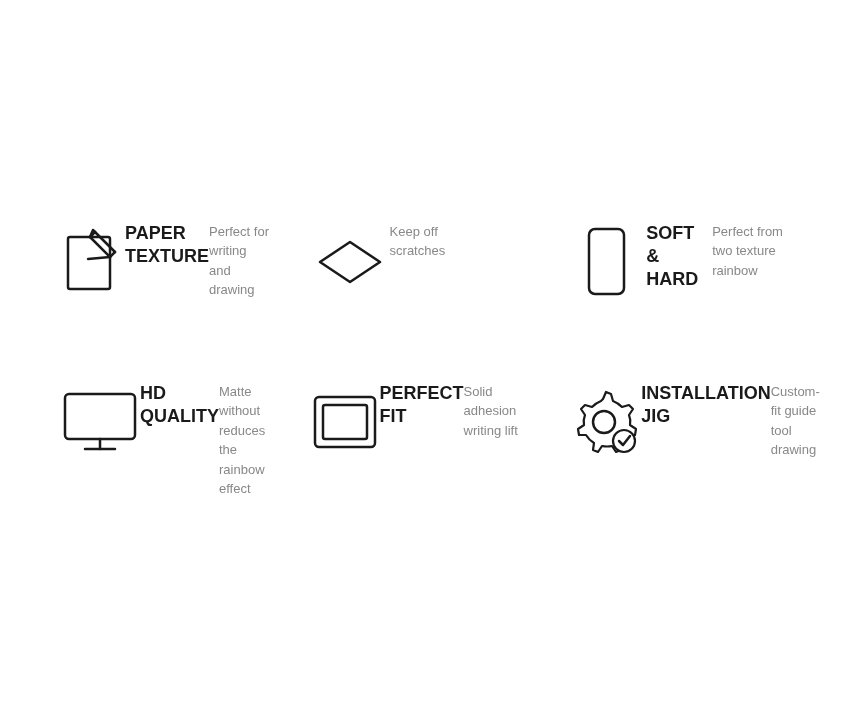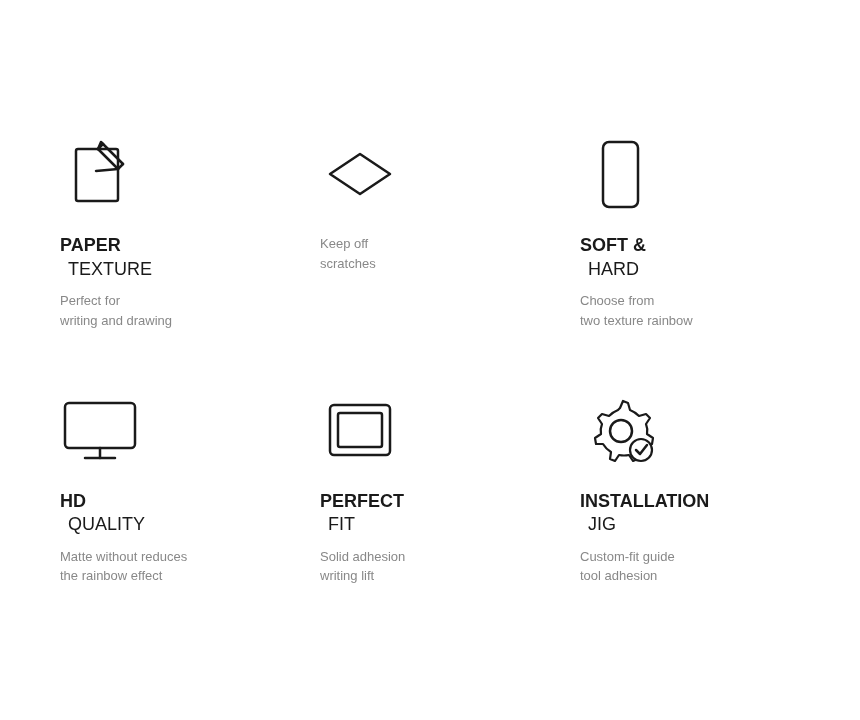--- a/index.html
+++ b/index.html
@@ -21,21 +21,21 @@
     .grid-container {
       display: grid;
       grid-template-columns: repeat(3, 1fr);
       gap: 60px 40px;
       padding: 60px 60px;
       width: 100%;
     }
 
     .feature-item {
       display: flex;
-      flex-direction: column;
+      flex-direction: row;
       align-items: flex-start;
     }
 
     .icon-area {
       width: 80px;
       height: 80px;
       display: flex;
       align-items: center;
       justify-content: center;
       margin-bottom: 20px;
@@ -44,22 +44,21 @@
     .feature-title {
       font-size: 18px;
       font-weight: 700;
       color: #1a1a1a;
       line-height: 1.3;
       margin-bottom: 10px;
       text-transform: uppercase;
     }
 
     .feature-title span.normal {
-      font-weight: 400;
-      margin-left: 8px;
+      font-weight: 700;
     }
 
     .feature-description {
       font-size: 13px;
       color: #888888;
       line-height: 1.5;
     }
 
     svg {
       overflow: visible;
@@ -109,21 +108,21 @@
     <div class="icon-area">
       <svg width="45" height="75" viewBox="0 0 45 75" fill="none" stroke="#1a1a1a" stroke-width="2.5" stroke-linecap="round" stroke-linejoin="round">
 
         <rect x="5" y="5" width="35" height="65" rx="6" ry="6"></rect>
       </svg>
     </div>
     <div class="feature-title">
       <span>SOFT &amp;</span><br><span class="normal">HARD</span>
     </div>
     <div class="feature-description">
-      <span>Choose from</span><br><span>two texture rainbow</span>
+      <span>Perfect from</span><br><span>two texture rainbow</span>
     </div>
   </div>
 
   <div class="feature-item">
     <div class="icon-area">
       <svg width="80" height="65" viewBox="0 0 80 65" fill="none" stroke="#1a1a1a" stroke-width="2.5" stroke-linecap="round" stroke-linejoin="round">
 
         <rect x="5" y="5" width="70" height="45" rx="4" ry="4"></rect>
 
         <line x1="40" y1="50" x2="40" y2="60"></line>
@@ -173,17 +172,17 @@
         <circle cx="38" cy="38" r="11"></circle>
 
         <circle cx="58" cy="57" r="11" fill="white" stroke="#1a1a1a" stroke-width="2.2"></circle>
         <polyline points="53,57 57,61 64,52" stroke="#1a1a1a" stroke-width="2.5" fill="none"></polyline>
       </svg>
     </div>
     <div class="feature-title">
       <span>INSTALLATION</span><br><span class="normal">JIG</span>
     </div>
     <div class="feature-description">
-      <span>Custom-fit guide</span><br><span>tool adhesion</span>
+      <span>Custom-fit guide</span><br><span>tool drawing</span>
     </div>
   </div>
 
 </div>
 
 </body></html>

